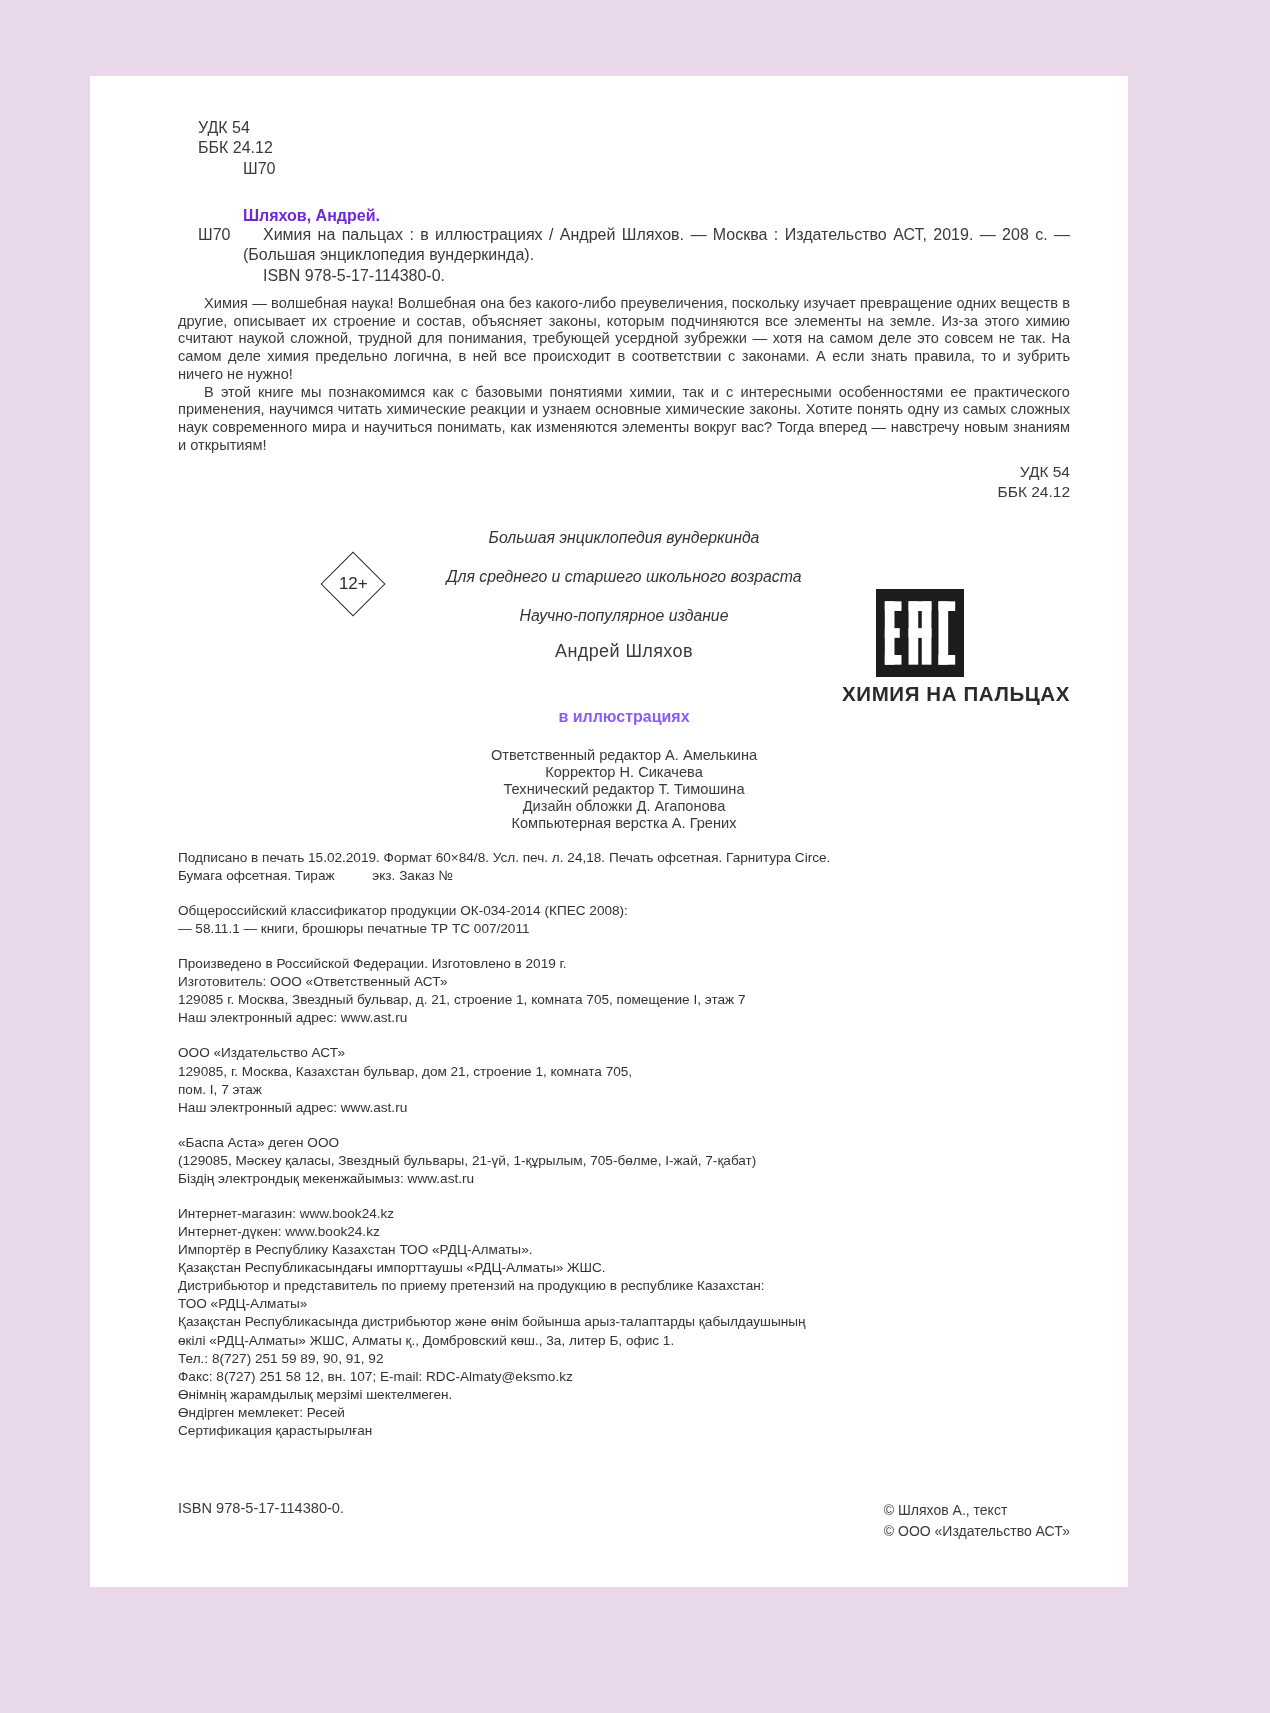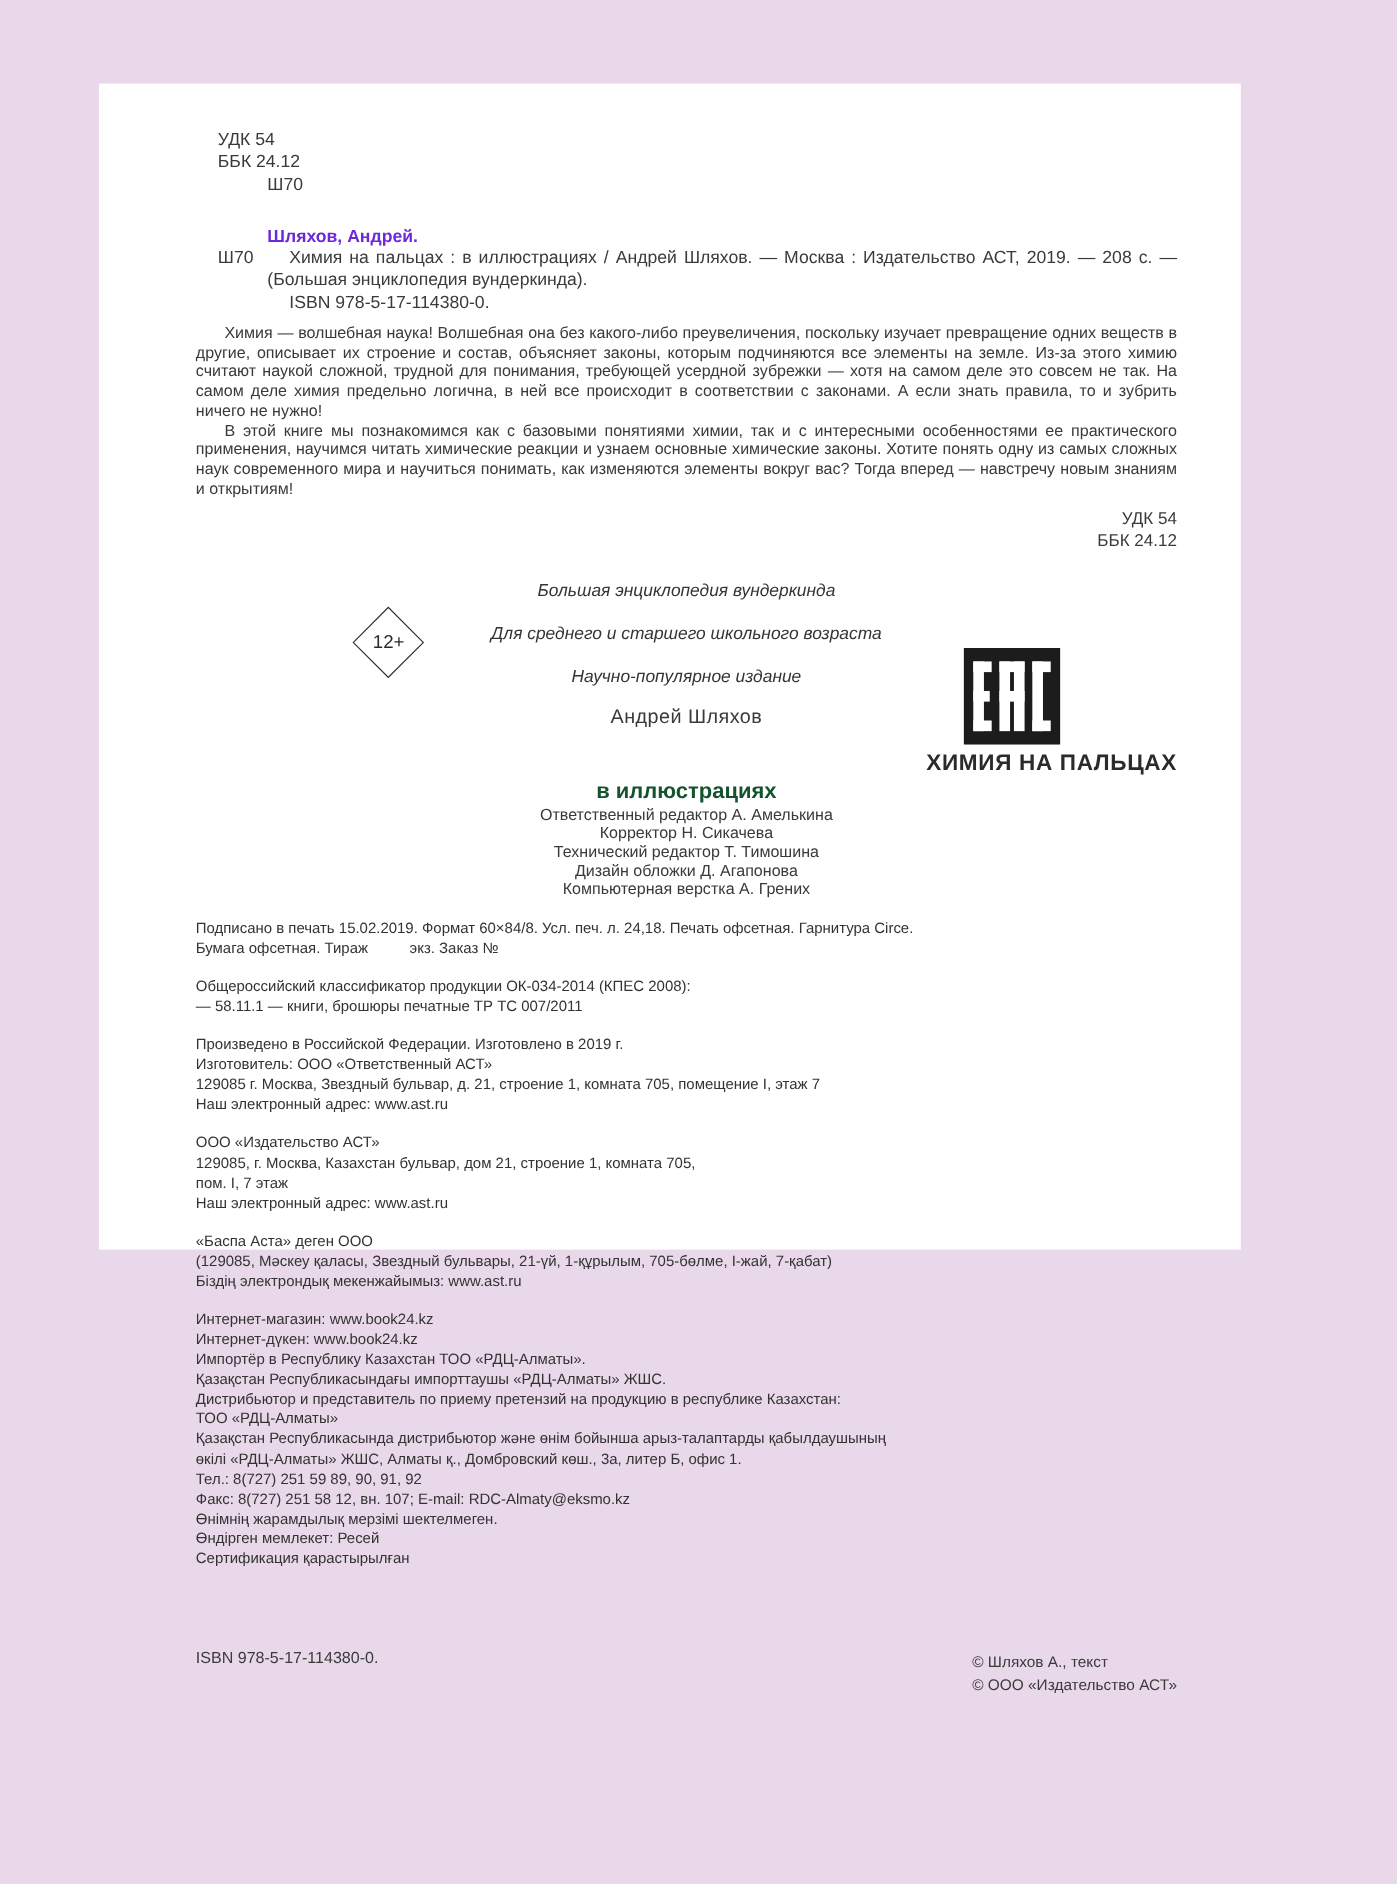--- a/index.html
+++ b/index.html
@@ -4,21 +4,21 @@
 <style>
   html,body{margin:0;padding:0;}
   body{
     width:1270px;height:1713px;position:relative;
     background:#e9d8e9;
     font-family:"Liberation Sans","DejaVu Sans",sans-serif;
     color:#3a3a3a;
     -webkit-font-smoothing:antialiased;
   }
   .paper{
-    position:absolute;left:90px;top:76px;width:1038px;height:1060px;
+    position:absolute;left:90px;top:76px;width:1038px;height:1511px;
     background:#ffffff;box-sizing:border-box;
     padding:42px 58px 0 88px;
   }
   
   .top-codes{font-size:16px;line-height:1.27;margin-left:20px;}
   .top-codes .shifr{margin-left:45px;}
   
   .bib{margin-top:27px;font-size:16px;line-height:1.22;}
   .bib-author{margin:0 0 0 65px;font-weight:bold;color:#6d28d9;}
   .bib-row{position:relative;}
@@ -31,30 +31,30 @@
   
   .right-codes{margin-top:8px;text-align:right;font-size:15.5px;line-height:1.25;}
   
   .edition{position:relative;margin-top:20px;text-align:center;height:212px;}
   .ed-line{margin:16px;font-style:italic;font-size:15.8px;color:#343434;}
   .ed-series{padding-top:8px;}
   .ed-audience{margin-top:21px;}
   .ed-type{margin-top:21px;}
   .ed-author{margin:16px 0 0;font-style:normal;font-size:18px;letter-spacing:.4px;}
   .ed-title{margin:20px 0 0;font-size:20.5px;font-weight:bold;letter-spacing:.6px;color:#2b2b2b;text-align:right;}
-  .ed-subtitle{margin:2px 0 0;font-size:20px;font-weight:bold;color:#14532d;}
+  .ed-subtitle{margin:2px 0 0;font-size:16px;font-weight:bold;color:#8b5cf6;}
   .age-badge{
     position:absolute;left:152px;top:40px;width:44px;height:44px;
     border:1.7px solid #2b2b2b;transform:rotate(45deg);
     display:flex;align-items:center;justify-content:center;background:#fff;
   }
   .age-badge span{transform:rotate(-45deg);font-size:17px;font-style:normal;color:#2b2b2b;}
   .eac{position:absolute;right:106px;top:68px;width:88px;height:88px;display:block;}
   
-  .credits{text-align:center;font-size:14.6px;}
+  .credits{margin-top:14px;text-align:center;font-size:14.6px;}
   .credits .gen-line{line-height:1.16;}
   .imprint{margin-top:17px;}
   .imprint-block{margin-bottom:17px;font-size:13.6px;color:#333;}
   .imprint-block .gen-line{line-height:1.33;white-space:pre-wrap;}
   
   .footer{
     position:absolute;left:88px;right:58px;top:1424px;
     display:flex;justify-content:space-between;align-items:flex-start;
   }
   .footer-isbn{font-size:14.6px;}

